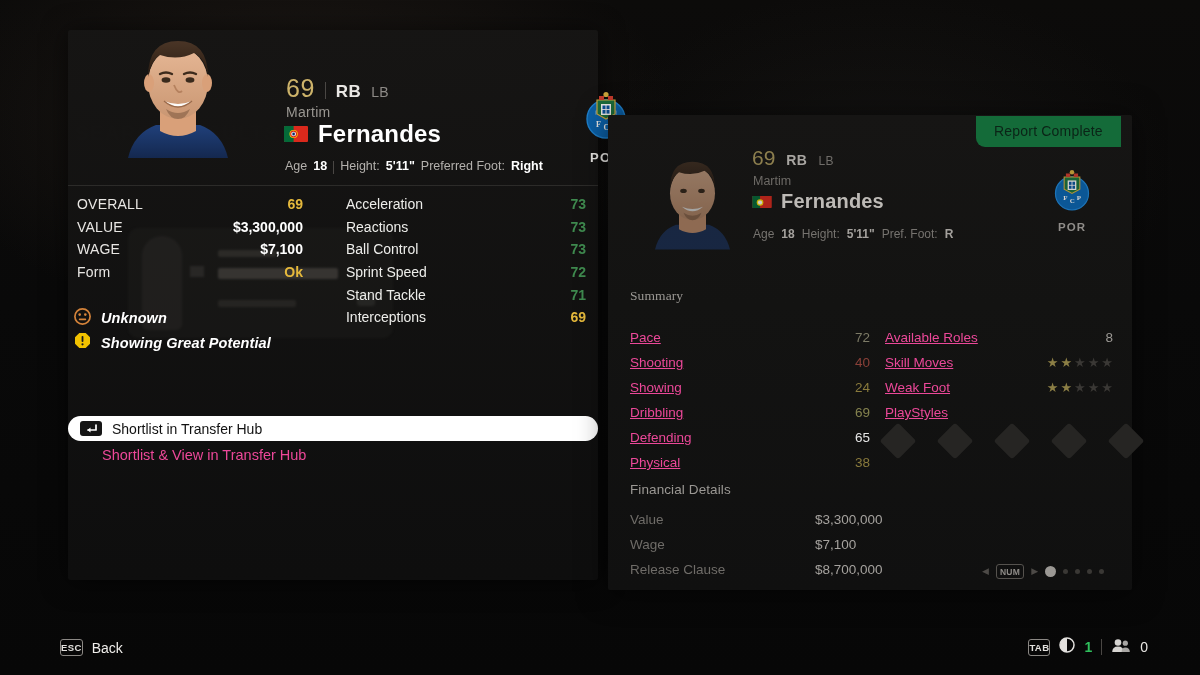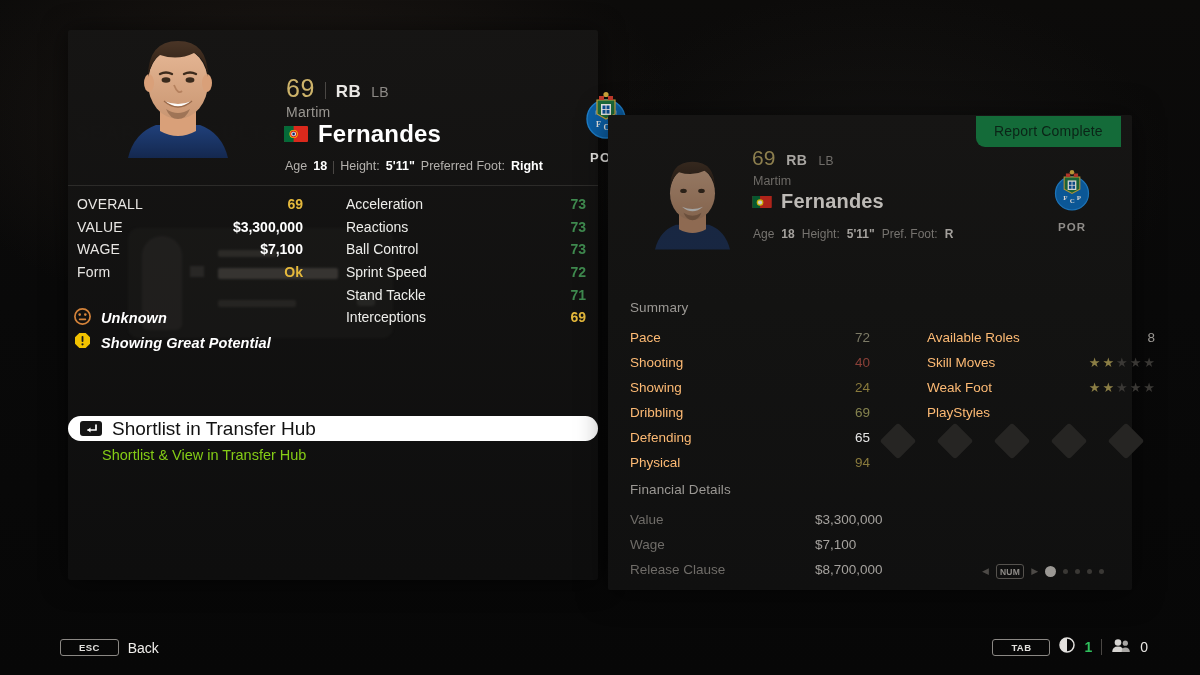--- a/index.html
+++ b/index.html
@@ -90,22 +90,22 @@
   .status-list{ position:absolute; left:74px; top:306px; }
   .status-item{ display:flex; align-items:center; gap:10px; height:24.5px;font-style:italic; }
   .status-item .txt{ font-size:14.5px; font-weight:700; color:#fff; letter-spacing:.1px;}
 
   
   .menu{ position:absolute; left:68px; top:416px; width:530px; }
   .menu-item{ height:25px; display:flex; align-items:center; padding-left:12px; gap:10px;}
   .menu-item.sel{
     background:#fff; border-radius:13px; width:530px;
   }
-  .menu-item.sel .mtxt{ color:#111; font-size:19px; font-weight:400;}
-  .menu-item .mtxt{ color:#84cc16; font-size:14.5px; }
+  .menu-item.sel .mtxt{ color:#111; font-size:14px; font-weight:400;}
+  .menu-item .mtxt{ color:#ec4899; font-size:14.5px; }
   .menu-item.plain{ padding-left:34px; margin-top:1px;}
   .enter-key{
     width:22px;height:15px;border-radius:3px;background:#151515;
     display:flex;align-items:center;justify-content:center;flex:0 0 auto;
   }
   .enter-key svg{display:block;}
 
   
   .right-panel{
     position:absolute; left:608px; top:115px; width:524px; height:475px;
@@ -131,23 +131,23 @@
   .rp-namerow{ position:absolute; left:752px; top:190px; display:flex; align-items:center; gap:9px;}
   .rp-flag{ width:20px;height:13px;border-radius:1px;overflow:hidden;display:block; opacity:.78;}
   .rp-last{ font-size:20px; font-weight:800; color:#bdbab6; letter-spacing:.2px;}
   .rp-meta{ position:absolute; left:753px; top:227px; font-size:12px; color:#76736f; display:flex; gap:7px;}
   .rp-meta b{ color:#a4a19d; font-weight:700;}
   .rp-crest{ position:absolute; left:1042px; top:166px; width:60px; text-align:center; opacity:.9;}
   .rp-crest-cap{ margin-top:3px; font-size:11.5px; font-weight:800; letter-spacing:1.1px; color:#9d9a96;}
 
   .sec-title{ position:absolute; font-size:13.5px; color:#9b9894; letter-spacing:.1px;}
   .rp-col-a{ position:absolute; left:630px; top:325px; width:240px;}
-  .rp-col-b{ position:absolute; left:927px; top:325px; width:228px;}
+  .rp-col-b{ position:absolute; left:885px; top:325px; width:228px;}
   .rrow{ display:flex; justify-content:space-between; align-items:center; height:25px;}
-  .rrow .rl{ font-size:13.5px; color:#fdba74;}
+  .rrow .rl{ font-size:13.5px; color:#ec4899;text-decoration:underline;}
   .rrow .rv{ font-size:13.5px; }
   .fin{ position:absolute; left:630px; top:507px; width:285px;}
   .frow{ display:flex; align-items:center; height:25px;}
   .frow .fl{ font-size:13.5px; color:#6f6c68; width:185px;}
   .frow .fv{ font-size:13.5px; color:#a5a29e;}
 
   .stars{ display:flex; gap:2px; }
   .star{ font-size:13px; line-height:1; }
   .star.on{ color:#8c7f45; }
   .star.off{ color:#3a3835; }
@@ -162,21 +162,21 @@
     font-size:8.5px; font-weight:700; padding:1.5px 3px; letter-spacing:.3px;
     font-family:"Liberation Sans", sans-serif;
   }
   .dot{ width:5px;height:5px;border-radius:50%;background:#3a3835;}
   .dot.active{ width:11px;height:11px;background:#9b9894;}
 
   
   .bottom-left{ position:absolute; left:60px; top:639px; display:flex; align-items:center; gap:9px;}
   .keycap{
     border:1.2px solid #8b8884; border-radius:3px; color:#e3e1de;
-    font-size:9.5px; font-weight:700; padding:2px 18px; letter-spacing:.4px;
+    font-size:9.5px; font-weight:700; padding:2px 0; letter-spacing:.4px;
   }
   .bottom-left .blabel{ font-size:14px; color:#f0eeeb;}
   .bottom-right{ position:absolute; right:52px; top:637px; display:flex; align-items:center; gap:9px;}
   .br-count{ font-size:14px; font-weight:700; color:#2fbf5c;}
   .br-count2{ font-size:14px; color:#e8e6e3;}
   .br-sep{ width:1px;height:16px;background:#4a4744;}
 </style>
 </head>
 <body>
 
@@ -442,21 +442,21 @@
       <path d="M25 12 L25 8 L30 8 L30 12 Z" fill="#c0392b"></path>
       <circle cx="23" cy="6.5" r="2.6" fill="#c8a33a"></circle>
       <text x="13" y="39" font-family="Liberation Serif, serif" font-size="8" font-weight="700" fill="#e9e7e4">F</text>
       <text x="20.5" y="42" font-family="Liberation Serif, serif" font-size="8" font-weight="700" fill="#e9e7e4">C</text>
       <text x="28.5" y="39" font-family="Liberation Serif, serif" font-size="8" font-weight="700" fill="#e9e7e4">P</text>
     </svg>
   </span>
   <div class="rp-crest-cap">POR</div>
 </div>
 
-<div class="sec-title" style="left:630px; top:300px;">Summary</div>
+<div class="sec-title" style="left:630px; top:288px;font-family:Liberation Serif, serif;">Summary</div>
 
 <div class="rp-col-a">
   <div class="rrow">
     <span class="rl">Pace</span>
     <span class="rv" style="color:#7c7a66">72</span>
   </div>
   <div class="rrow">
     <span class="rl">Shooting</span>
     <span class="rv" style="color:#8a4038">40</span>
   </div>
@@ -467,21 +467,21 @@
   <div class="rrow">
     <span class="rl">Dribbling</span>
     <span class="rv" style="color:#85834f">69</span>
   </div>
   <div class="rrow">
     <span class="rl">Defending</span>
     <span class="rv" style="color:#e5e5e5">65</span>
   </div>
   <div class="rrow">
     <span class="rl">Physical</span>
-    <span class="rv" style="color:#897a3c">94</span>
+    <span class="rv" style="color:#897a3c">38</span>
   </div>
 </div>
 
 <div class="rp-col-b">
   <div class="rrow">
     <span class="rl">Available Roles</span>
     <span class="rv" style="color:#9b9894">8</span>
   </div>
   <div class="rrow">
     <span class="rl">Skill Moves</span>

